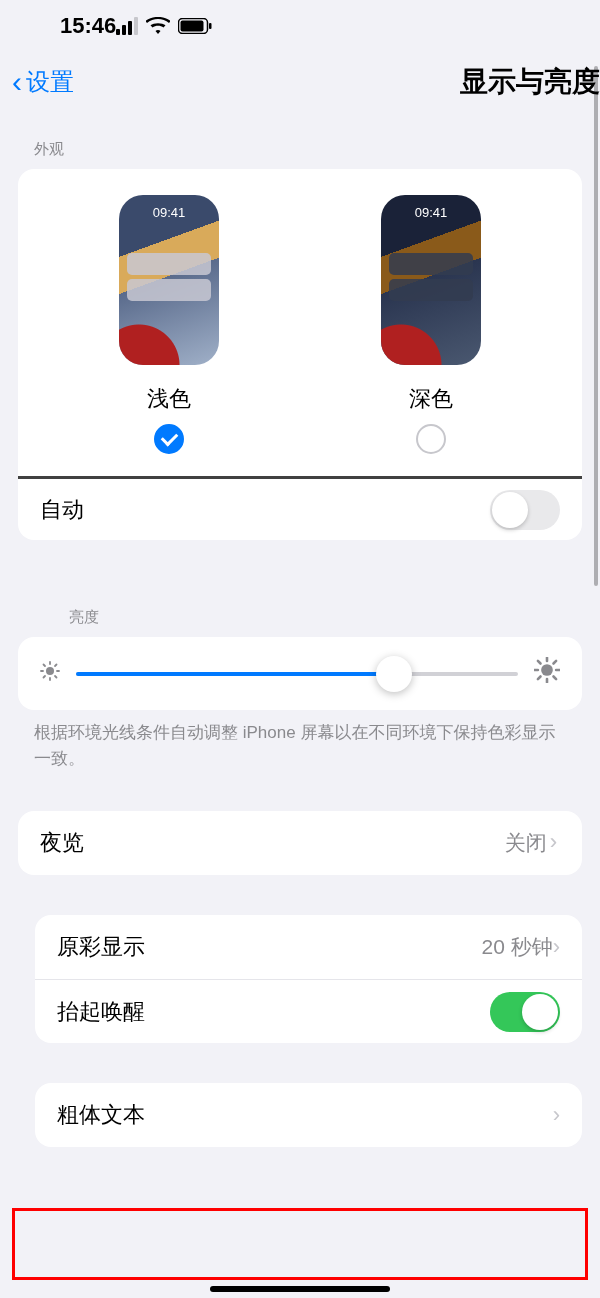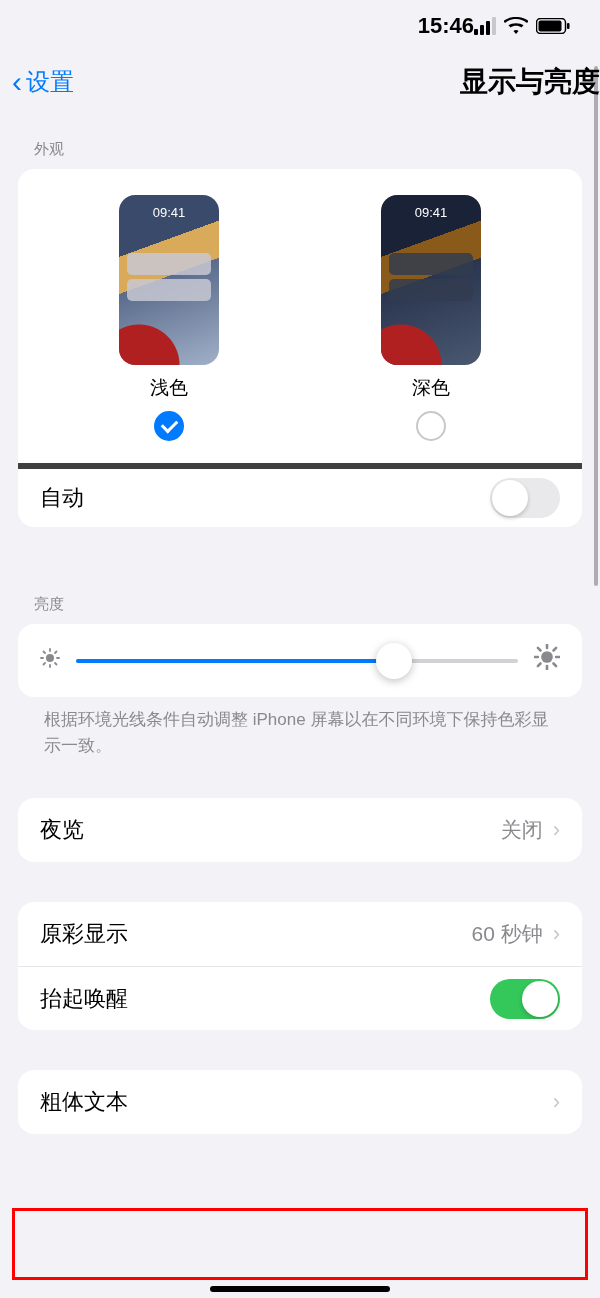--- a/index.html
+++ b/index.html
@@ -8,21 +8,21 @@
     font-family: -apple-system, "Helvetica Neue", Arial, sans-serif;
     background: #f2f2f7;
     color: #000;
     position: relative;
   }
   
   .status-bar {
     height: 52px;
     display: flex;
     align-items: center;
-    justify-content: flex-end;
+    justify-content: flex-start;
     padding: 0 30px 0 60px;
     font-size: 22px;
     font-weight: 600;
   }
   .status-right { display:flex; align-items:center; gap:8px; }
   .signal { display:flex; align-items:flex-end; gap:2px; }
   .signal span { width:4px; background:#000; display:inline-block; border-radius:1px;}
   .signal span:nth-child(1){height:6px;} .signal span:nth-child(2){height:10px;}
   .signal span:nth-child(3){height:14px;} .signal span:nth-child(4){height:18px; background:#c7c7cc;}
   .wifi-icon, .battery-icon { display:inline-flex; }
@@ -60,40 +60,40 @@
     padding: 28px 34px 10px;
   }
   
   
   .group {
     background:#fff;
     border-radius:16px;
     margin: 0 18px;
     overflow:hidden;
   }
-  .group + .section-header, .group + .group { margin-top: 40px; }
+  .group + .section-header, .group + .group { margin-top: 40px; margin-left: 35px; }
   .footer-note {
     font-size: 17px;
     color:#8a8a8e;
-    padding: 10px 44px 0;
+    padding: 10px 34px 0;
     line-height:1.5;
   }
   
   
   .row {
     min-height: 64px;
     display:flex;
     align-items:center;
     justify-content:space-between;
     padding: 0 22px;
     font-size: 22px;
   }
   .row + .row { border-top: 1px solid #e5e5ea; text-align: center; }
   .row .right {
-    display:flex; align-items:center; gap:10px;
+    display:flex; align-items:center; 
     color:#8a8a8e;
     font-size: 21px;
   }
   .chevron { color:#c7c7cc; font-size: 22px; }
   
   
   .toggle {
     width: 70px; height: 40px;
     border-radius: 20px;
     background:#e9e9eb;
@@ -120,21 +120,21 @@
   }
   .appearance-opt {
     display:flex;
     flex-direction:column;
     align-items:center;
     gap:10px;
     cursor:pointer;
   }
   .phone-mock {
     width: 100px; height: 170px;
-    border-radius: 16px;
+    border-radius: 24px;
     position:relative;
     overflow:hidden;
   }
   .phone-mock.light {
     background: linear-gradient(160deg,#3a4a6b 0%,#3a4a6b 30%, #d9aa5a 30%, #d9aa5a 48%, #5a6b8c 48%, #a0b0c8 100%);
   }
   .phone-mock.dark {
     background: linear-gradient(160deg,#1a2238 0%,#1a2238 30%, #8a5a1a 30%, #8a5a1a 48%, #2a3550 48%, #4a5870 100%);
   }
   .phone-mock::after { 
@@ -156,21 +156,21 @@
     position:absolute;
     left:8px; right:8px;
     height:22px;
     border-radius:5px;
   }
   .phone-mock.light .mock-widget { background: rgba(200,200,210,0.85); }
   .phone-mock.dark  .mock-widget { background: rgba(50,60,80,0.85); }
   .mock-widget.w1 { top: 58px; }
   .mock-widget.w2 { top: 84px; }
   
-  .opt-label { font-size: 19px; }
+  .opt-label { font-size: 22px; margin-top: 9px; }
   .radio {
     width:30px; height:30px;
     border-radius:50%;
     border: 2.5px solid #c7c7cc;
     display:flex; align-items:center; justify-content:center;
   }
   .radio.checked { background:#007aff; border-color:#007aff; }
   .radio.checked::after {
     content:"";
     width:12px; height:7px;
@@ -292,21 +292,21 @@
     <div class="appearance-opt">
       <div class="phone-mock dark">
         <div class="mock-time">09:41</div>
         <div class="mock-widget w1"></div>
         <div class="mock-widget w2"></div>
       </div>
       <div class="opt-label">深色</div>
       <div class="radio"></div>
     </div>
   </div>
-  <div class="row" style="border-top:6px solid #404040;">
+  <div class="row" style="border-top:3px solid #404040;">
     <span>自动</span>
     <div class="toggle">
         <div class="knob"></div>
       </div>
   </div>
 </div>
 
 <div class="section-header">亮度</div>
 <div class="group">
   <div class="slider-row">
@@ -341,35 +341,35 @@
             <line x1="15" y1="15" x2="17" y2="17"></line>
             <line x1="3" y1="17" x2="5" y2="15"></line>
             <line x1="15" y1="5" x2="17" y2="3"></line>
           </g>
         </svg>
     </span>
   </div>
 </div>
 <div class="footer-note">根据环境光线条件自动调整 iPhone 屏幕以在不同环境下保持色彩显示一致。</div>
 
-<div class="group" style="margin-top:40px;">
+<div class="group" style="margin-top:40px;font-family:Liberation Mono, monospace;">
   <div class="row">
     <span>夜览</span>
     <div class="right">
       <span>关闭</span>
       <span class="chevron">›</span>
     </div>
   </div>
 </div>
 
 <div class="group" style="margin-top:40px;">
   <div class="row">
     <span>原彩显示</span>
     <div class="right">
-      <span>60 秒钟</span>
+      <span>20 秒钟</span>
       <span class="chevron">›</span>
     </div>
   </div>
   <div class="row">
     <span>抬起唤醒</span>
     <div class="toggle on">
         <div class="knob"></div>
       </div>
   </div>
 </div>

